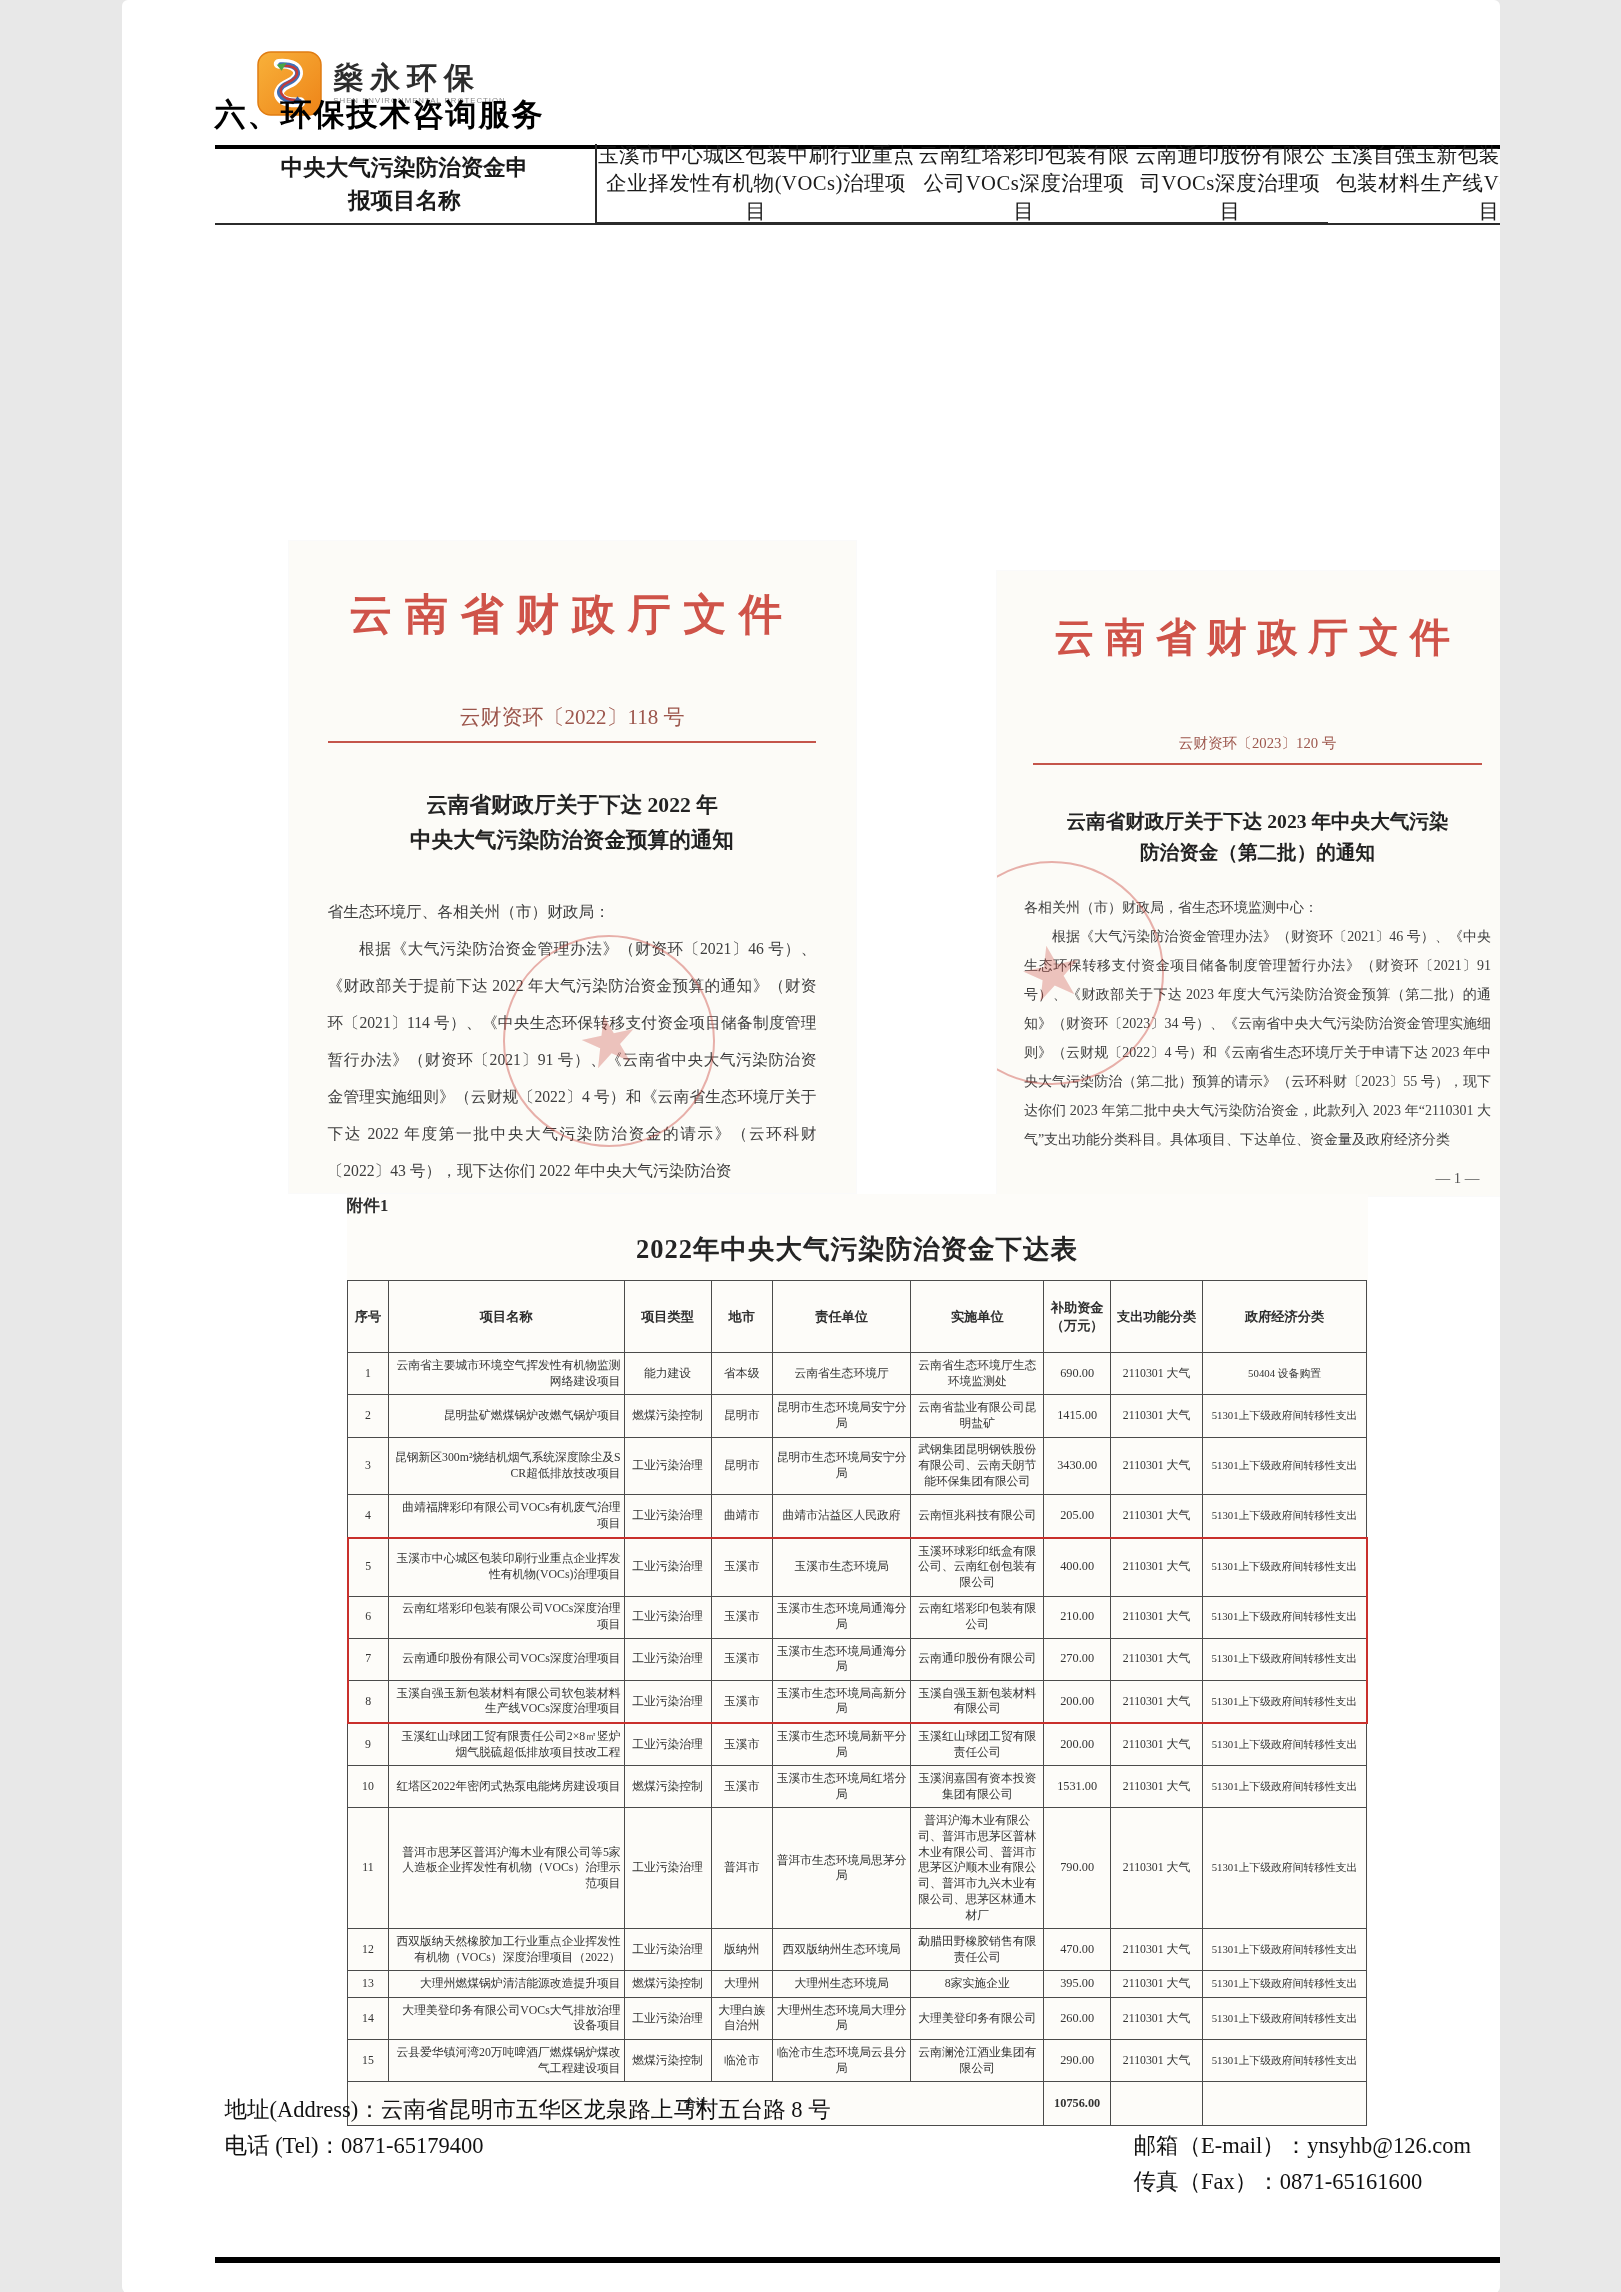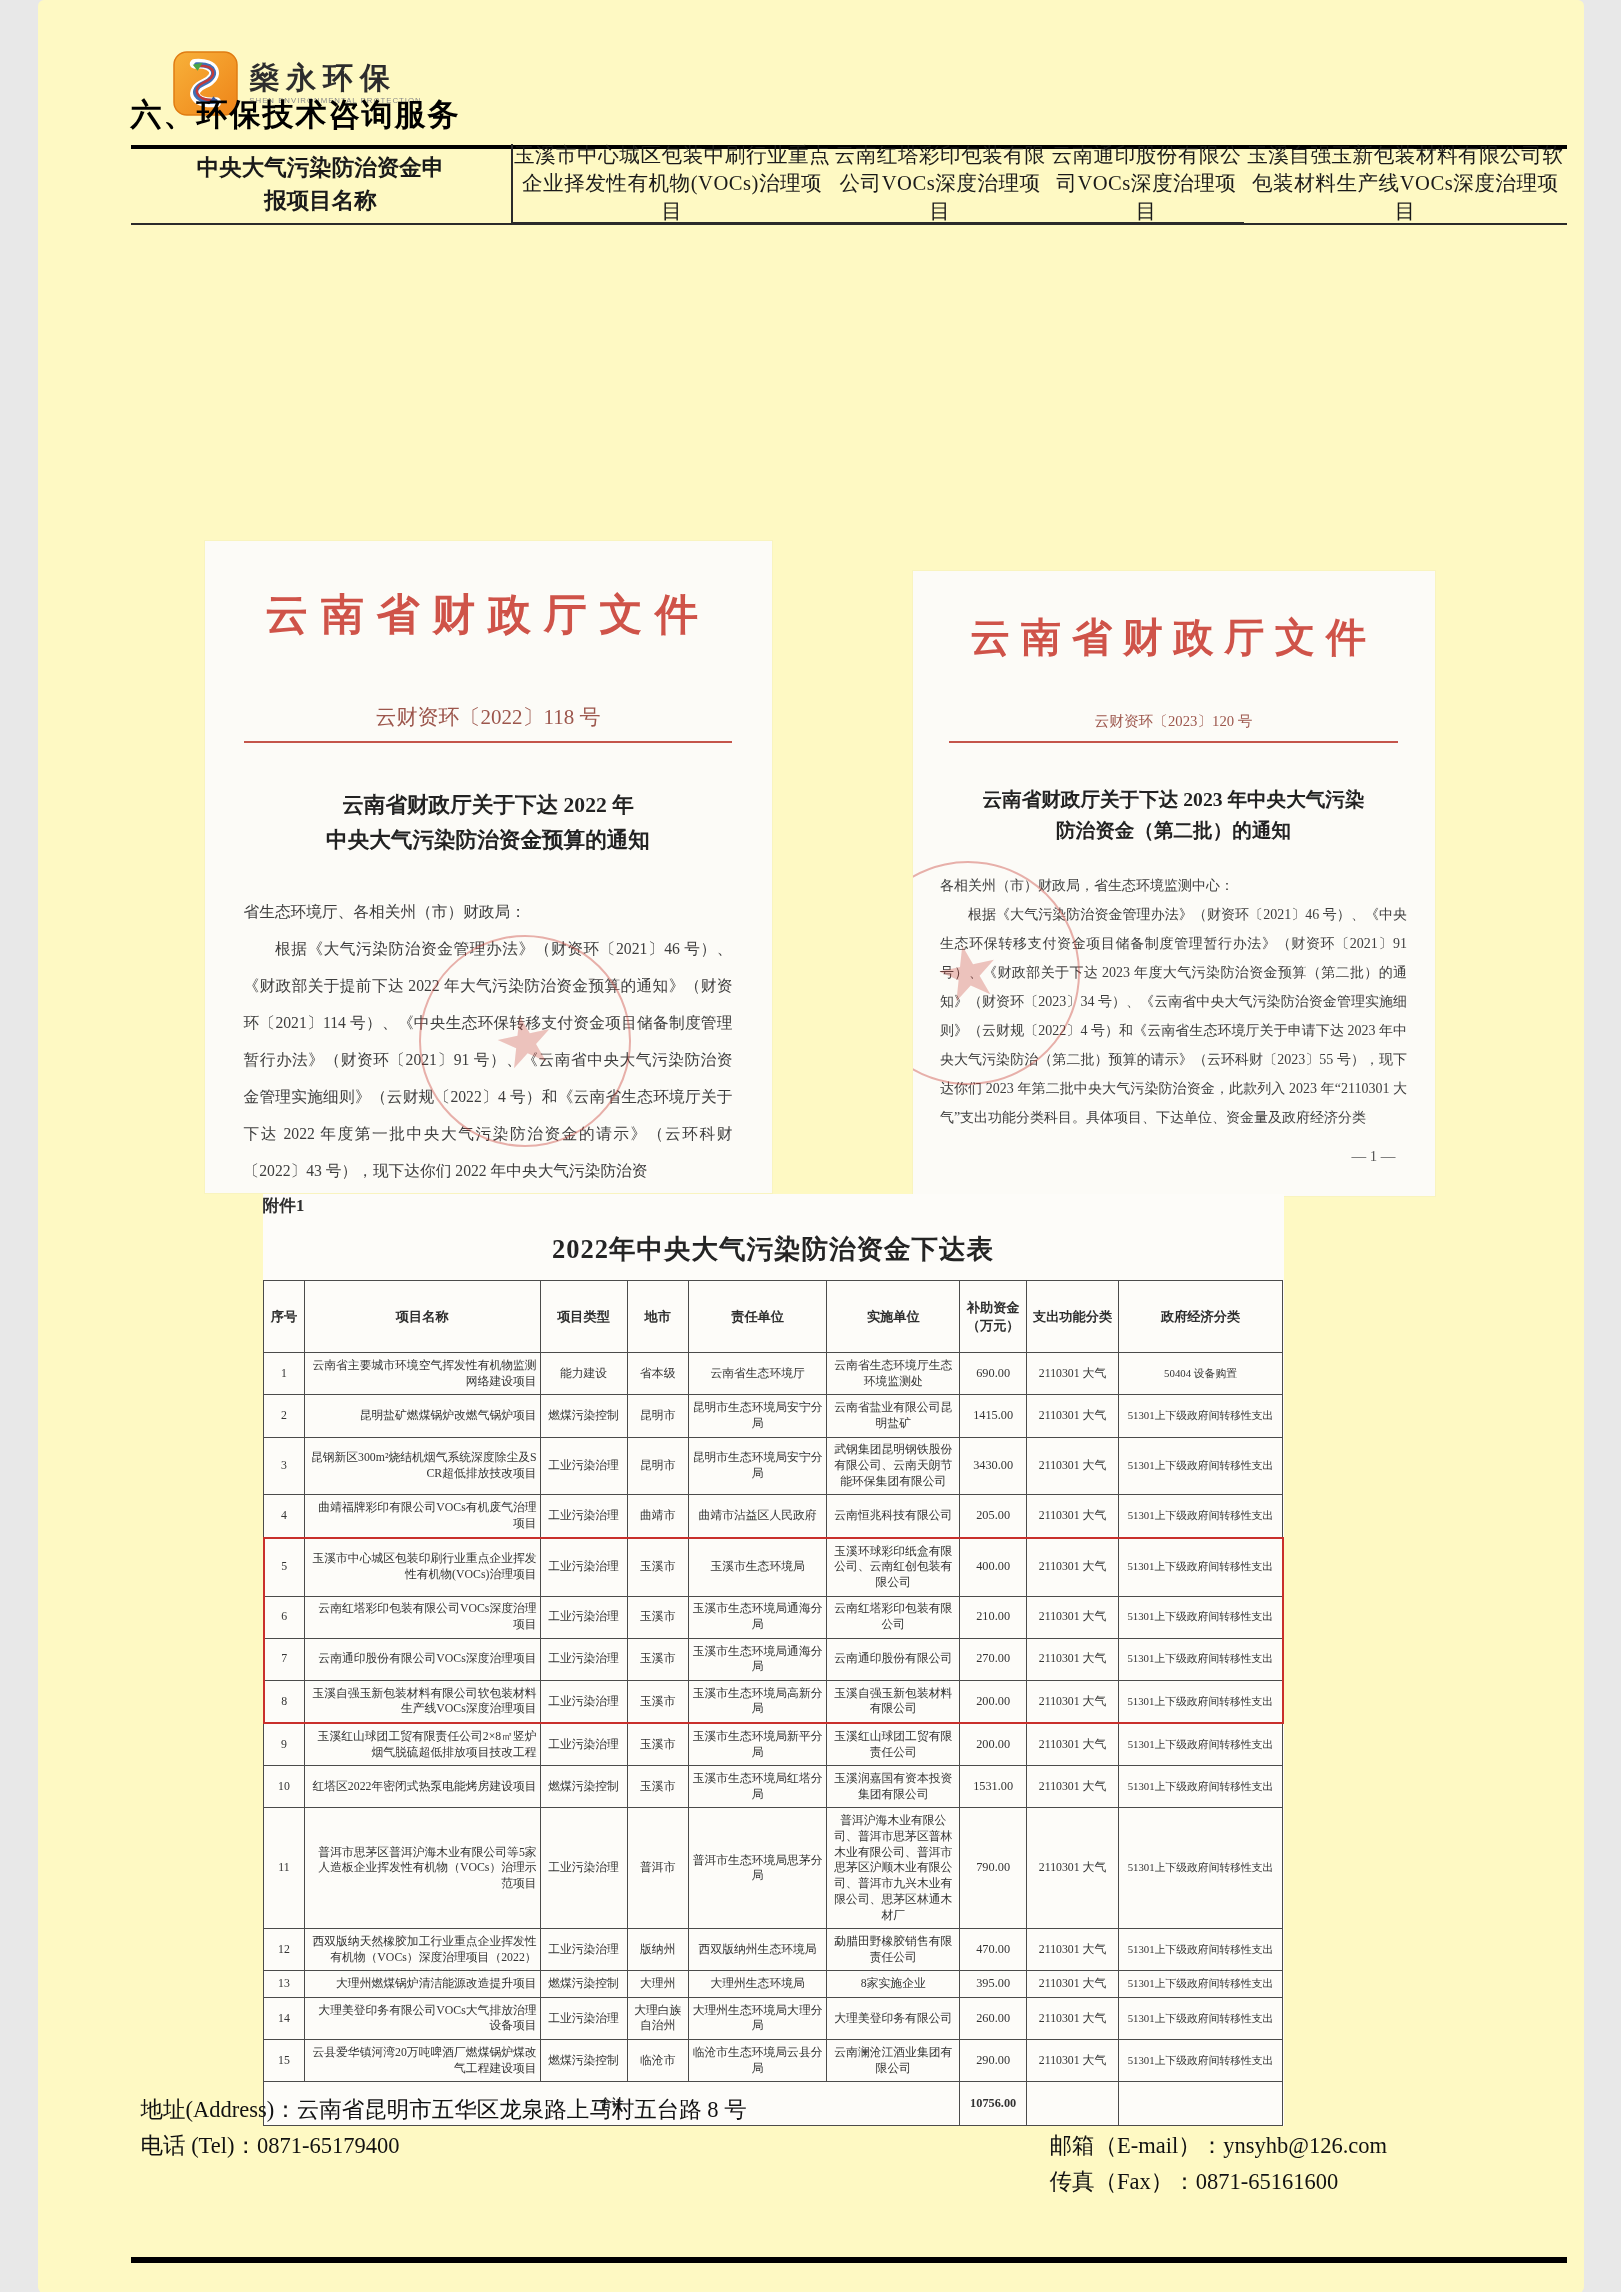--- a/index.html
+++ b/index.html
@@ -1,16 +1,16 @@
 <!DOCTYPE html>
 <html><head>
 <meta charset="utf-8">
 <style>
   html,body{margin:0;padding:0;background:#e8e8e8;}
-  .page{position:relative;width:1546px;height:2293px;background:#fef9c3;margin:0 auto;overflow:hidden;
+  .page{position:relative;width:1378px;height:2293px;background:#ffffff;margin:0 auto;overflow:hidden;
         font-family:"Liberation Serif","DejaVu Serif",serif;color:#1a1a1a;border-radius:6px;}
 
   
   .logo{position:absolute;left:135px;top:51px;display:flex;align-items:center;gap:11.8px;}
   .logo-icon{width:65px;height:65px;flex:0 0 auto;}
   .brand{font-size:30px;font-weight:bold;letter-spacing:6.9px;color:#2d2d2d;line-height:31px;
          font-family:"Liberation Sans","DejaVu Sans",sans-serif;}
   .brand-sub{font-size:7.8px;color:#8a8a8a;letter-spacing:1px;margin-top:2.9px;
              font-family:"Liberation Sans","DejaVu Sans",sans-serif;}
 
@@ -31,21 +31,21 @@
 
   
   .scan-doc{position:absolute;background:#fcfbf7;overflow:hidden;box-shadow:0 0 0 1px rgba(0,0,0,0.02);}
   .doc-left{left:167px;top:541px;width:567px;height:652px;}
   .doc-right{left:875px;top:571px;width:522px;height:625px;}
   .doc-masthead{text-align:center;font-weight:bold;color:#cf5349;white-space:nowrap;}
   .doc-left  .doc-masthead{margin-top:45px;font-size:43px;letter-spacing:12.7px;}
   .doc-right .doc-masthead{margin-top:39px;font-size:40px;letter-spacing:10.8px;}
   .doc-number{text-align:center;color:#9c564c;}
   .doc-left  .doc-number{margin-top:59px;font-size:21px;}
-  .doc-right .doc-number{margin-top:47px;font-size:14.7px;}
+  .doc-right .doc-number{margin-top:69px;font-size:14.7px;}
   .doc-rule{border:none;border-top:2px solid #c4554b;margin:9.8px auto 0;width:86%;}
   .doc-title{text-align:center;font-weight:bold;color:#222;}
   .doc-left  .doc-title{margin-top:45px;font-size:21.6px;line-height:35px;}
   .doc-right .doc-title{margin-top:41px;font-size:19.6px;line-height:31px;}
   .doc-body{color:#3d3d3d;text-align:justify;}
   .doc-left  .doc-body{margin:35px 39px 0;font-size:15.7px;line-height:37px;}
   .doc-right .doc-body{margin:25.5px 27.4px 0;font-size:14px;line-height:29px;}
   .doc-body p{margin:0;}
   .doc-body p.indent{text-indent:2em;}
   .doc-pagenum{text-align:right;color:#555;font-size:14.7px;}

